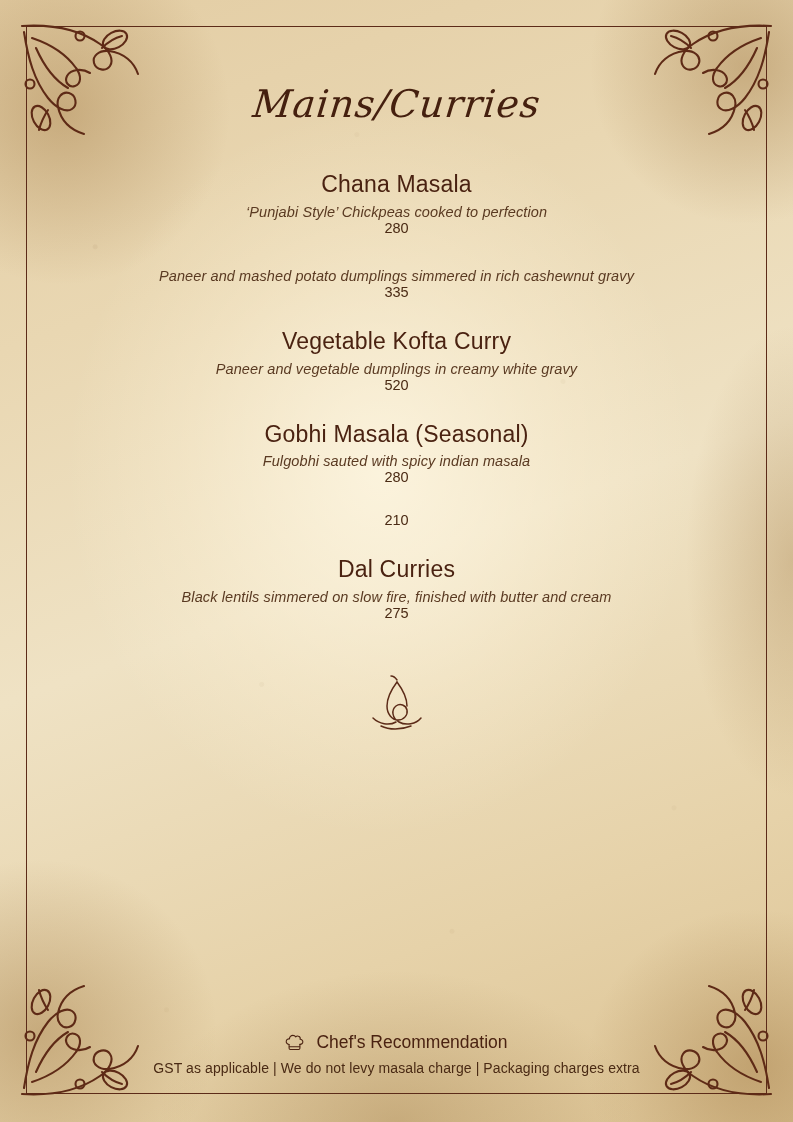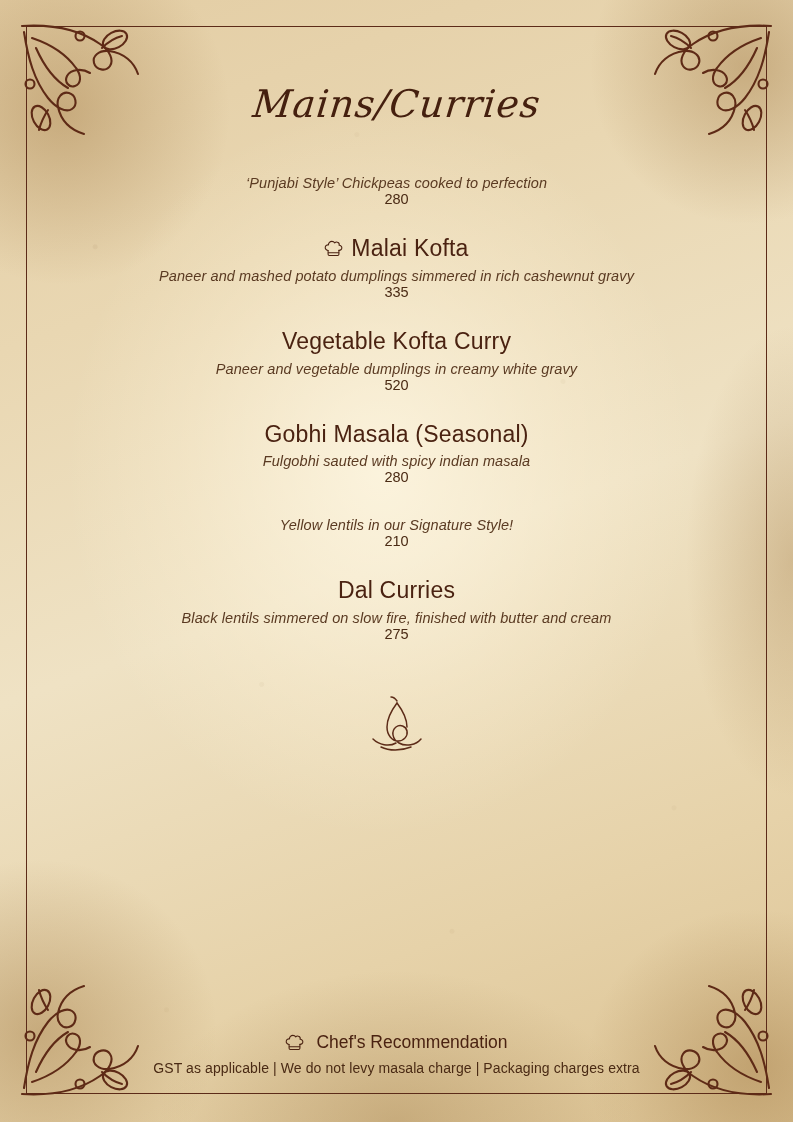--- a/index.html
+++ b/index.html
@@ -233,35 +233,28 @@
     </svg>
   </div>
 
   <div class="content">
 
     <div class="title">Mains/Curries</div>
 
     <div class="items">
 
       <div class="item">
+        <div class="item-name">
+          <span>Chana Masala</span>
+        </div>
         <div class="item-desc">‘Punjabi Style’ Chickpeas cooked to perfection</div>
         <div class="item-price">280</div>
       </div>
 
       <div class="item">
-        <div class="item-name">
-          <span class="chef-icon">
-            <svg viewBox="0 0 24 22" fill="none" stroke="currentColor" stroke-width="1.4" stroke-linecap="round" stroke-linejoin="round">
-              <path d="M5 13.5 C2.2 13 0.8 11 1.4 8.8 C1.9 6.9 3.8 5.9 5.5 6.4 C5.4 3.8 7.4 1.8 10 1.8 C11.5 1.8 12.8 2.5 13.6 3.7 C14.5 2.7 15.9 2.3 17.2 2.8 C18.9 3.4 19.8 5.2 19.3 6.9 C21.3 6.8 22.9 8.4 22.8 10.3 C22.7 12.2 21 13.6 19 13.4"></path>
-              <path d="M5 13.5 L5 18.5 C5 19.4 5.7 20 6.6 20 L17.4 20 C18.3 20 19 19.4 19 18.5 L19 13.4"></path>
-              <path d="M5.4 16.6 L18.7 16.6"></path>
-            </svg>
-          </span>
-          <span>Malai Kofta</span>
-        </div>
         <div class="item-desc">Paneer and mashed potato dumplings simmered in rich cashewnut gravy</div>
         <div class="item-price">335</div>
       </div>
 
       <div class="item">
         <div class="item-name">
           <span>Vegetable Kofta Curry</span>
         </div>
         <div class="item-desc">Paneer and vegetable dumplings in creamy white gravy</div>
         <div class="item-price">520</div>
@@ -269,21 +262,20 @@
 
       <div class="item">
         <div class="item-name">
           <span>Gobhi Masala (Seasonal)</span>
         </div>
         <div class="item-desc">Fulgobhi sauted with spicy indian masala</div>
         <div class="item-price">280</div>
       </div>
 
       <div class="item">
-        <div class="item-desc">Yellow lentils in our Signature Style!</div>
         <div class="item-price">210</div>
       </div>
 
       <div class="item">
         <div class="item-name">
           <span>Dal Curries</span>
         </div>
         <div class="item-desc">Black lentils simmered on slow fire, finished with butter and cream</div>
         <div class="item-price">275</div>
       </div>

